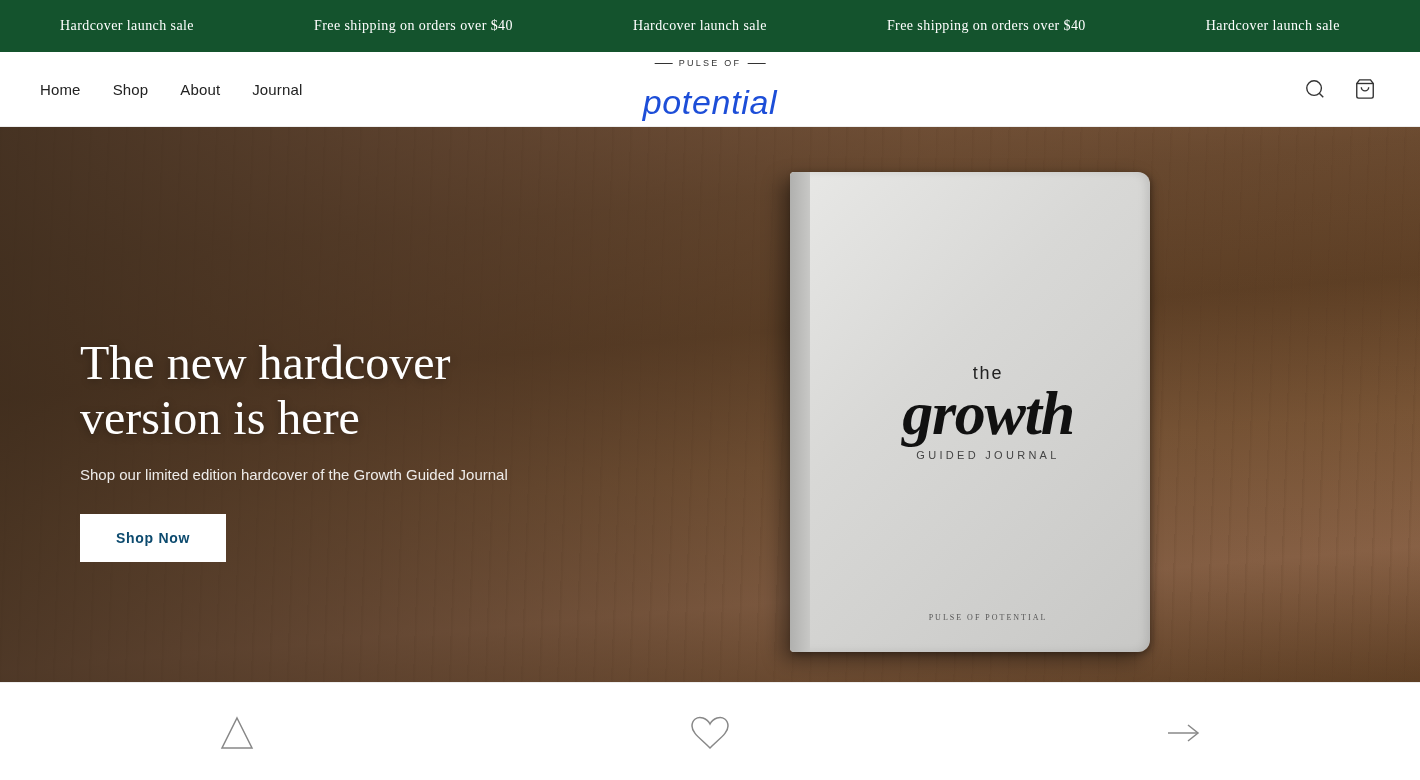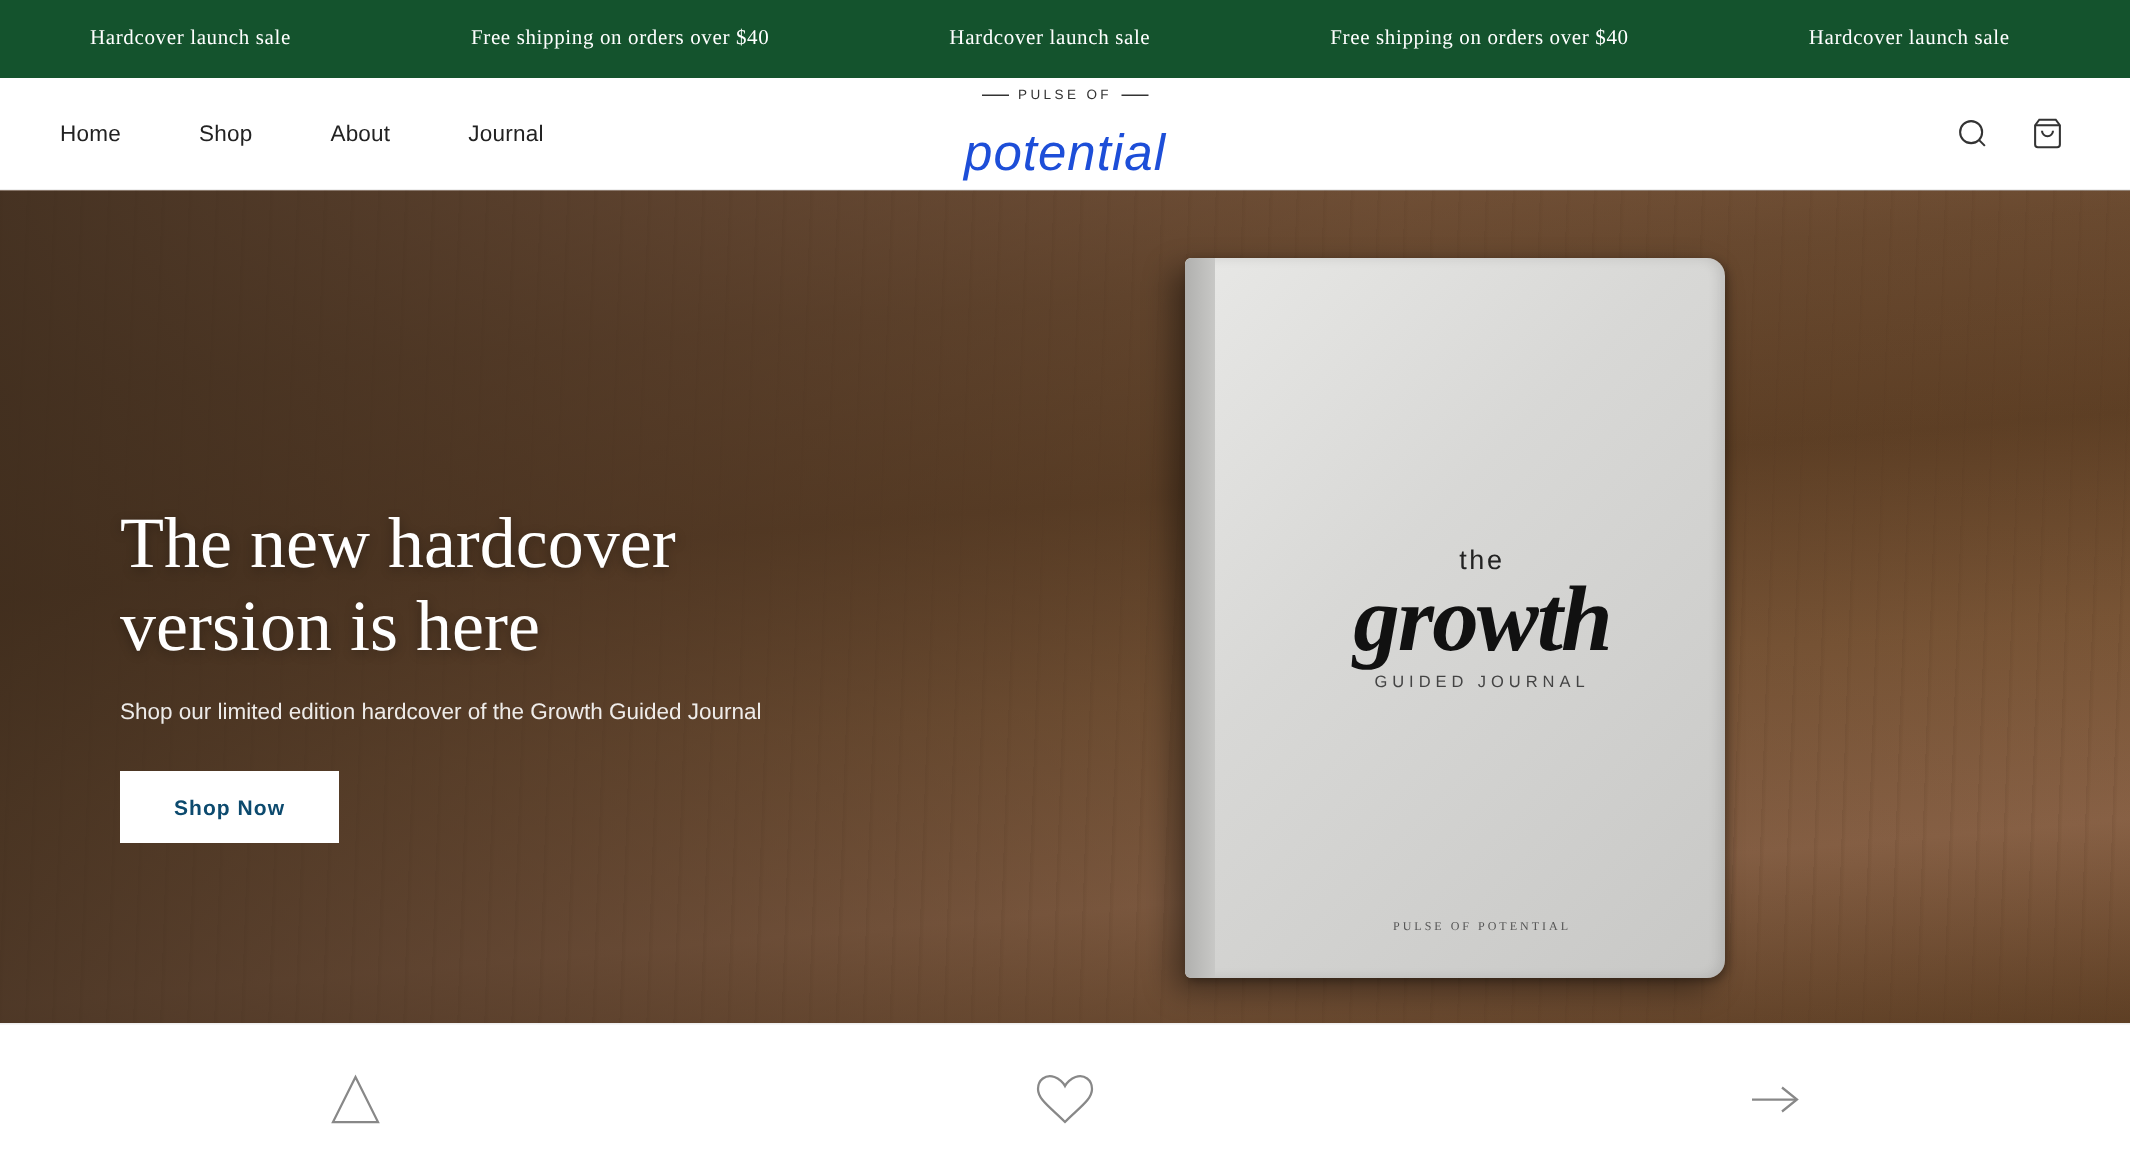--- a/index.html
+++ b/index.html
@@ -36,21 +36,21 @@
       align-items: center;
       justify-content: space-between;
       padding: 0 40px;
       height: 75px;
       background: #ffffff;
       border-bottom: 1px solid #eee;
       position: relative;
     }
     .nav-left {
       display: flex;
-      gap: 52px;
+      gap: 32px;
       align-items: flex-start;
     }
     .nav-link {
       font-family: 'Arial', sans-serif;
       font-size: 15px;
       color: #222;
       text-decoration: none;
       cursor: pointer;
       font-weight: 400;
       letter-spacing: 0.01em;

